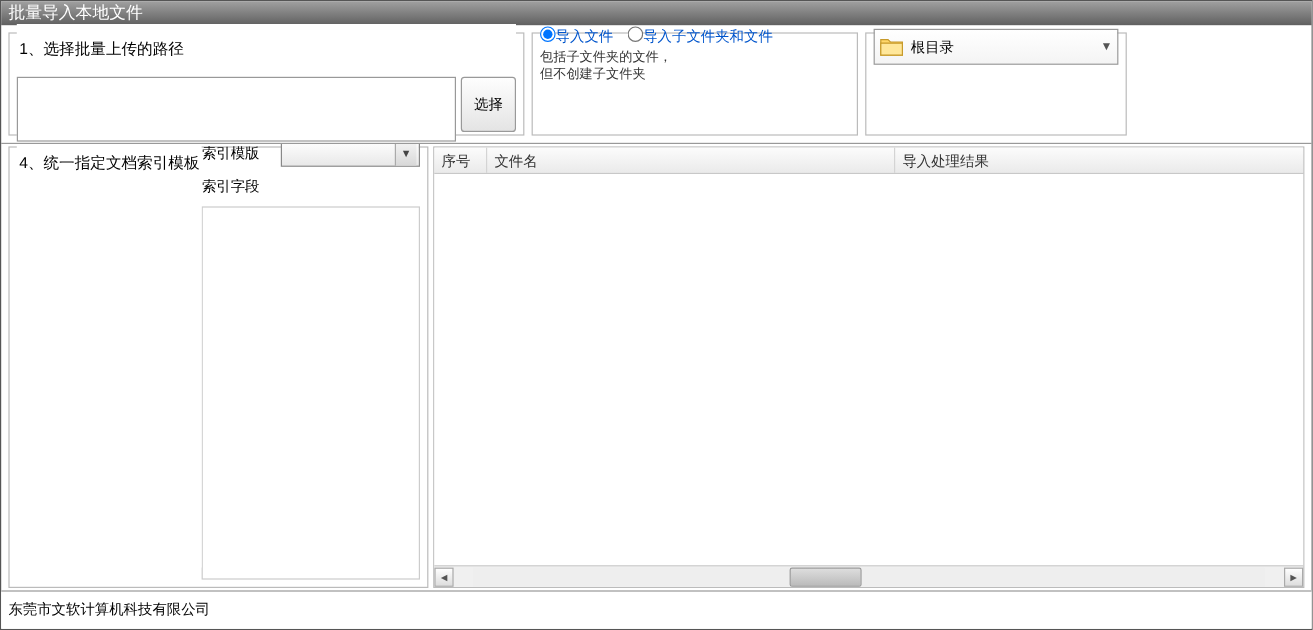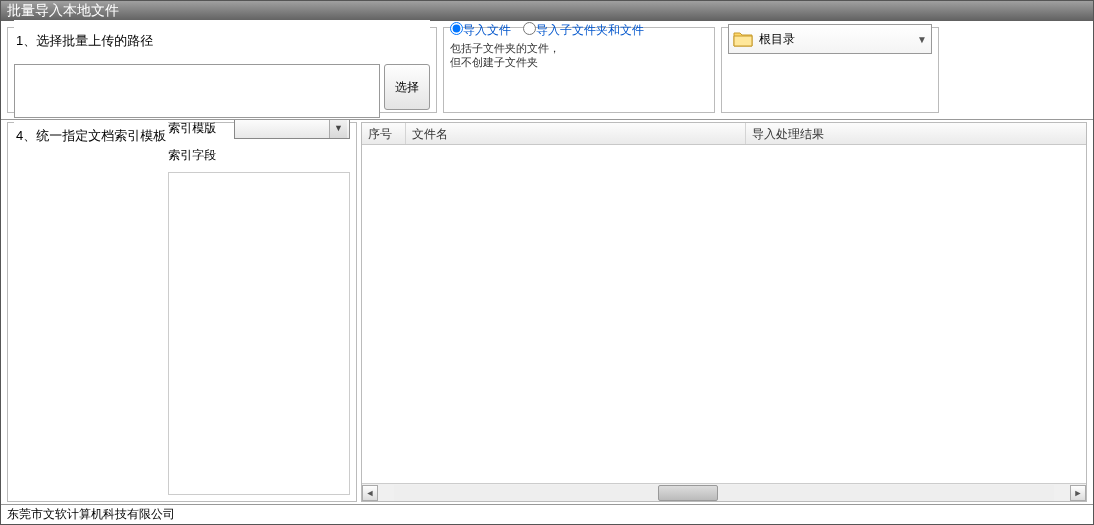--- a/index.html
+++ b/index.html
@@ -42,21 +42,21 @@
 .table-area { flex: 1; margin: 2px 6px 2px 0; display: flex; flex-direction: column; border: 1px solid #bbb; }
 .table-header { display: flex; background: linear-gradient(to bottom,#fcfcfc,#eaeaea); border-bottom: 1px solid #c8c8c8; height: 22px; }
 .th { padding: 3px 6px; border-right: 1px solid #d4d4d4; font-size: 12px; color: #333; }
 .th:last-child { border-right: none; flex: 1; }
 .table-body { flex: 1; background: #fff; }
 .hscroll { height: 18px; background: #f0f0f0; border-top: 1px solid #ccc; display: flex; align-items: center; }
 .hscroll .track { flex: 1; height: 16px; background: #eee; position: relative; margin: 0 16px; }
 .hscroll .thumb { position: absolute; left: 40%; width: 60px; height: 100%; background: linear-gradient(to bottom,#ddd,#bbb); border: 1px solid #999; border-radius: 2px; }
 .hscroll .arrow-btn { width: 16px; height: 16px; display: flex; align-items: center; justify-content: center; font-size: 9px; color: #555; background: linear-gradient(to bottom,#fefefe,#ddd); border: 1px solid #aaa; }
 
-.statusbar { height: 20px; border-top: 1px solid #999; padding: 2px 6px; font-size: 12px; background: #fff; display: flex; align-items: center; }
+.statusbar { height: 32px; border-top: 1px solid #999; padding: 2px 6px; font-size: 12px; background: #fff; display: flex; align-items: center; }
 </style>
 </head>
 <body>
 
 <div class="window">
   <div class="titlebar">
     <span>批量导入本地文件</span>
   </div>
 
   <div class="toprow">

